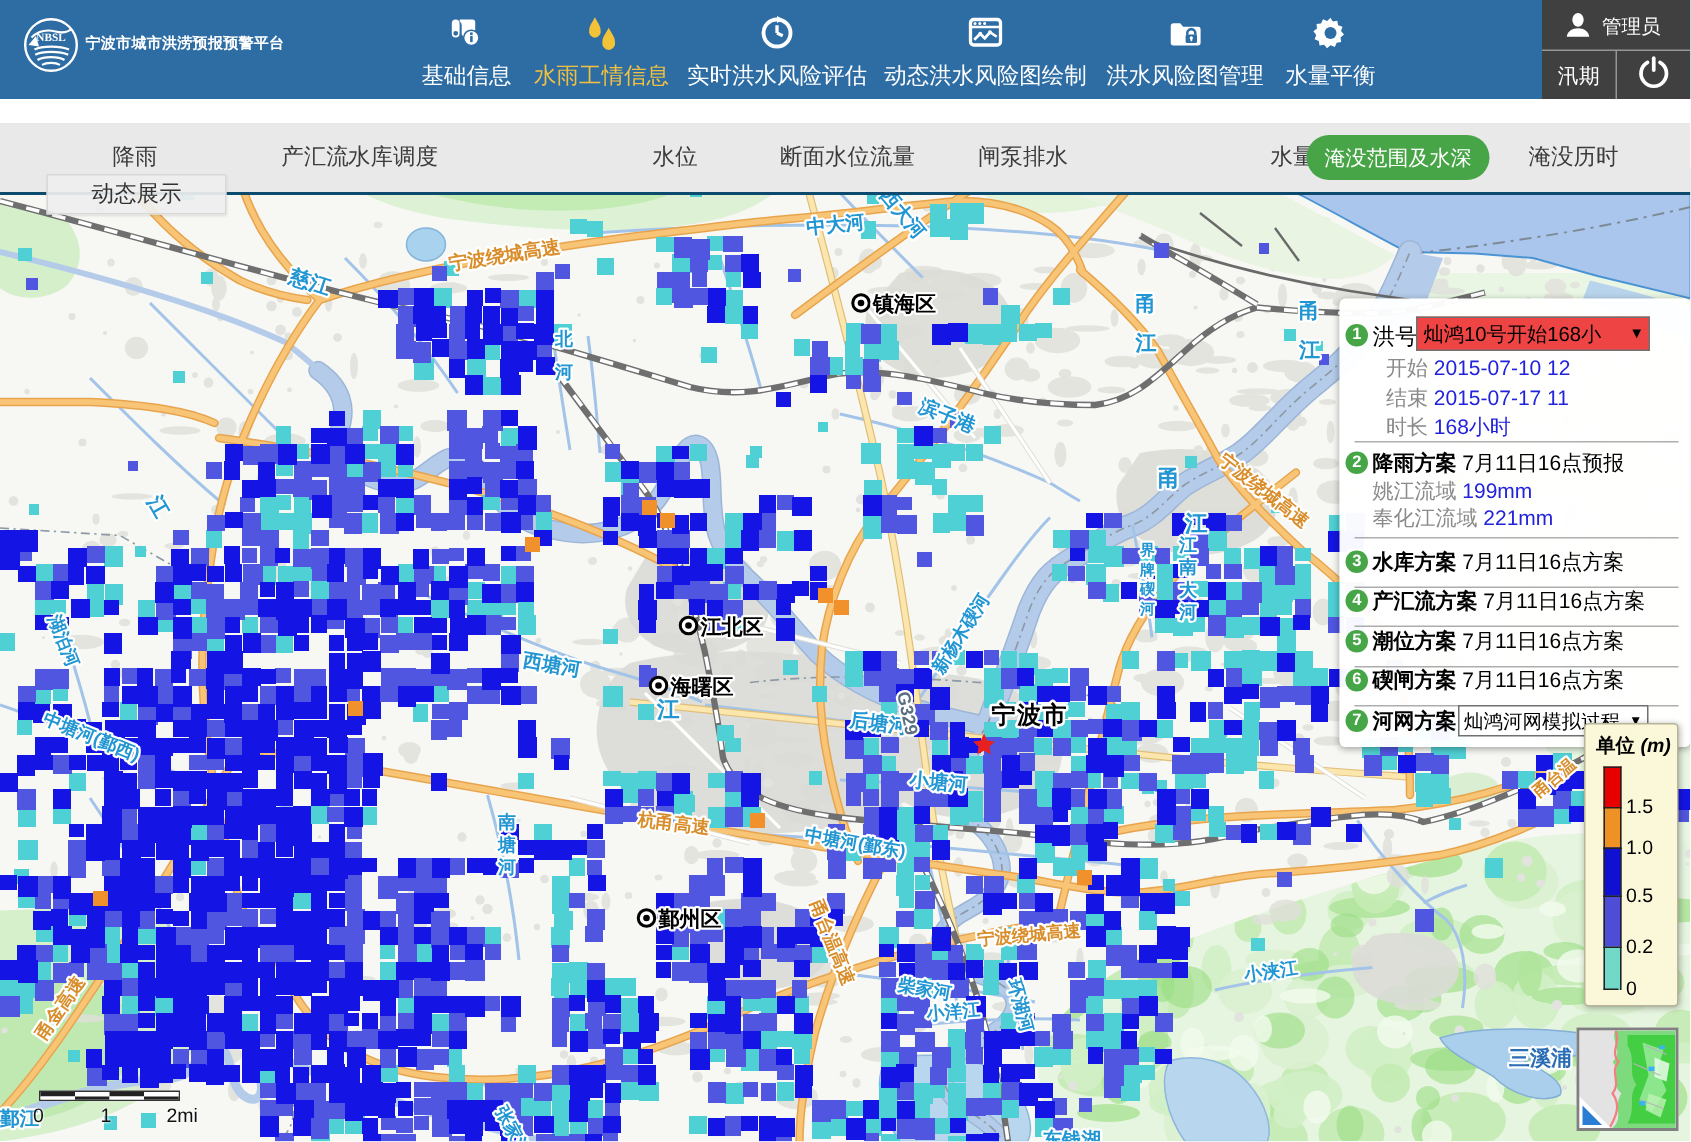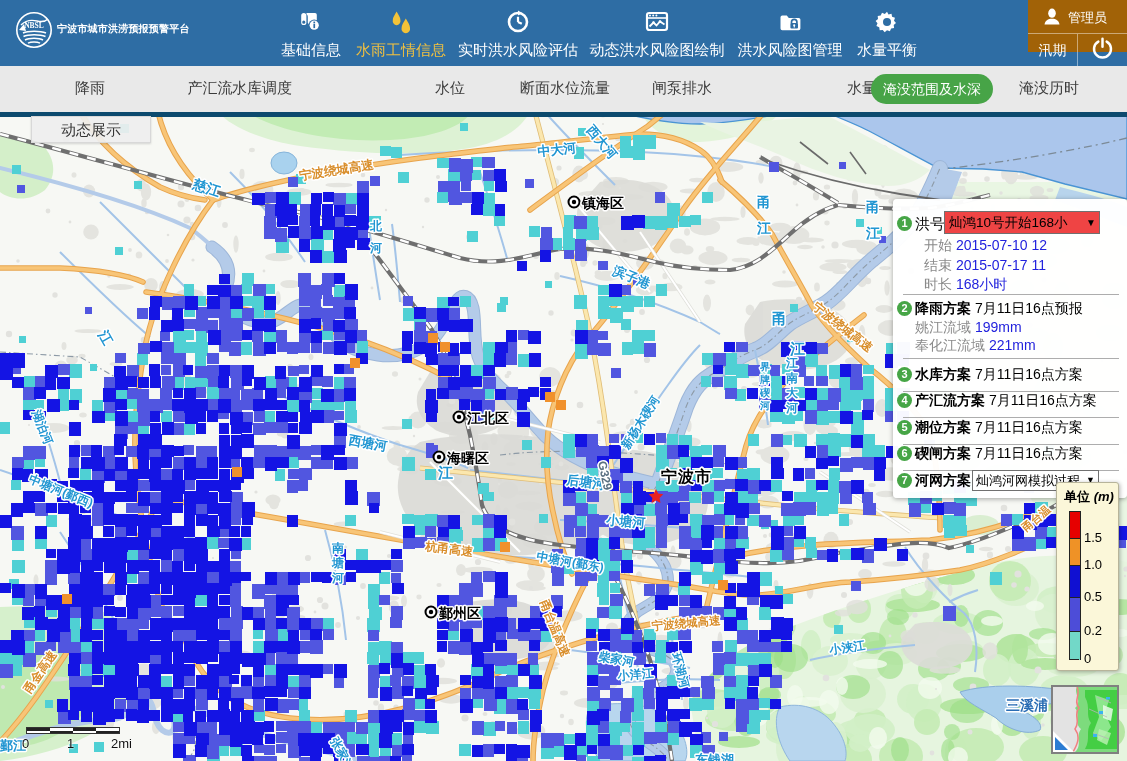--- a/index.html
+++ b/index.html
@@ -1177,36 +1177,36 @@
           </svg></div>
         <div style="font-size:15px;color:#fff;margin-top:5px;white-space:nowrap">洪水风险图管理</div>
       </div>
       <div style="position:absolute;left:887px;top:10px;width:170px;margin-left:-85px;text-align:center">
         <div style="height:26px"><svg width="24" height="24" viewBox="0 0 24 24">
             <path d="M12 1.8 l1.5 2.6 3 -0.6 0.6 3 2.9 1 -1 2.9 2 2.3 -2.3 2 0.4 3 -3 0.5 -1.2 2.8 -2.9 -1.1 -2.3 2 -2 -2.3 -3 0.4 -0.5 -3 -2.8 -1.2 1.1 -2.8 -1.9 -2.4 2.4 -1.9 -0.3 -3 3 -0.4 1.3 -2.8 2.8 1.2 Z" fill="#fff"></path>
             <circle cx="12" cy="12" r="4" fill="#2e6da4"></circle>
           </svg></div>
         <div style="font-size:15px;color:#fff;margin-top:5px;white-space:nowrap">水量平衡</div>
       </div>
-      <div style="position:absolute;left:1028px;top:0;width:99px;height:52px;background:#a16207">
+      <div style="position:absolute;left:1028px;top:0;width:99px;height:66px;background:#404040">
         <div style="position:absolute;left:0;top:0;width:99px;height:33px;border-bottom:1px solid rgba(255,255,255,.45)">
           <span style="position:absolute;left:14px;top:7px"><svg width="20" height="20" viewBox="0 0 20 20">
               <ellipse cx="10" cy="6.2" rx="3.8" ry="4.6" fill="#fff"></ellipse>
               <path d="M2.5,17.5 C3,13.8 6,11.8 10,11.8 C14,11.8 17,13.8 17.5,17.5 Z" fill="#fff"></path>
             </svg></span>
           <span style="position:absolute;left:40px;top:9px;font-size:13px;color:#fff">管理员</span>
         </div>
         <div style="position:absolute;left:0;top:34px;width:49px;height:32px;border-right:1px solid rgba(255,255,255,.45);text-align:center;line-height:32px;font-size:14px;color:#fff">汛期</div>
         <div style="position:absolute;left:50px;top:37px;width:49px;text-align:center"><svg width="23" height="23" viewBox="0 0 26 26">
             <path d="M8.3,5.2 A9.6,9.6 0 1 0 17.7,5.2" fill="none" stroke="#fff" stroke-width="2.8" stroke-linecap="round"></path>
             <line x1="13" y1="2" x2="13" y2="11" stroke="#fff" stroke-width="2.8" stroke-linecap="round"></line>
           </svg></div>
       </div>
     </div>
-    <div style="position:absolute;left:0;top:66px;width:1127px;height:46px;background:#e9e9e9;border-bottom:5px solid #0c4a6e">
+    <div style="position:absolute;left:0;top:82px;width:1127px;height:46px;background:#e9e9e9;border-bottom:2px solid #0c4a6e">
       <div style="position:absolute;left:90px;top:13px;width:200px;margin-left:-100px;text-align:center;font-size:15px;color:#3b3b3b;white-space:nowrap">降雨</div>
       <div style="position:absolute;left:210px;top:13px;width:200px;margin-left:-100px;text-align:center;font-size:15px;color:#3b3b3b;white-space:nowrap">产汇流</div>
       <div style="position:absolute;left:332px;top:13px;width:200px;margin-left:-100px;font-size:15px;color:#3b3b3b;white-space:nowrap">水库调度</div>
       <div style="position:absolute;left:450px;top:13px;width:200px;margin-left:-100px;text-align:center;font-size:15px;color:#3b3b3b;white-space:nowrap">水位</div>
       <div style="position:absolute;left:565px;top:13px;width:200px;margin-left:-100px;text-align:center;font-size:15px;color:#3b3b3b;white-space:nowrap">断面水位流量</div>
       <div style="position:absolute;left:682px;top:13px;width:200px;margin-left:-100px;text-align:center;font-size:15px;color:#3b3b3b;white-space:nowrap">闸泵排水</div>
       <div style="position:absolute;left:807px;top:13px;width:200px;margin-left:-100px;text-align:right;font-size:15px;color:#3b3b3b;white-space:nowrap">水量平衡</div>
       <div style="position:absolute;left:1049px;top:13px;width:200px;margin-left:-100px;text-align:center;font-size:15px;color:#3b3b3b;white-space:nowrap">淹没历时</div>
       <div style="position:absolute;left:871px;top:8px;width:122px;height:30px;background:#47a447;border-radius:15px;color:#fff;font-size:14px;text-align:center;line-height:30px">淹没范围及水深</div>
     </div>

